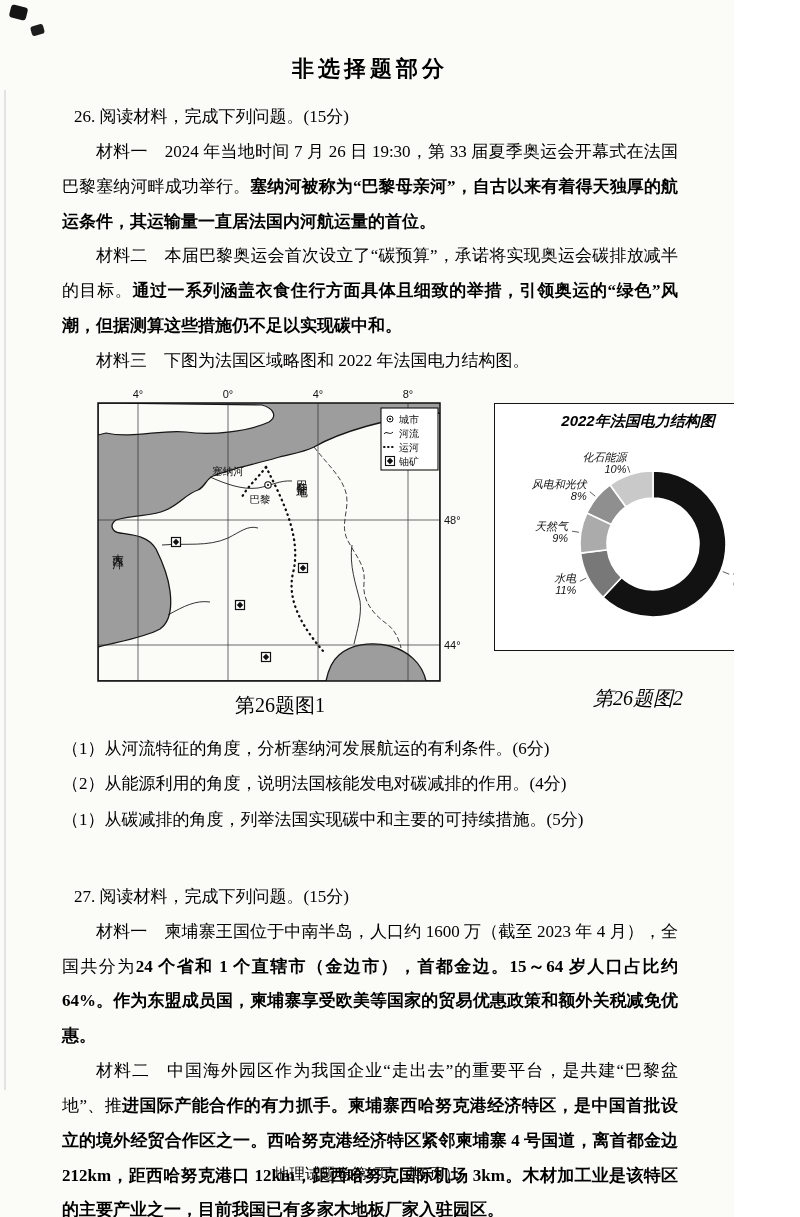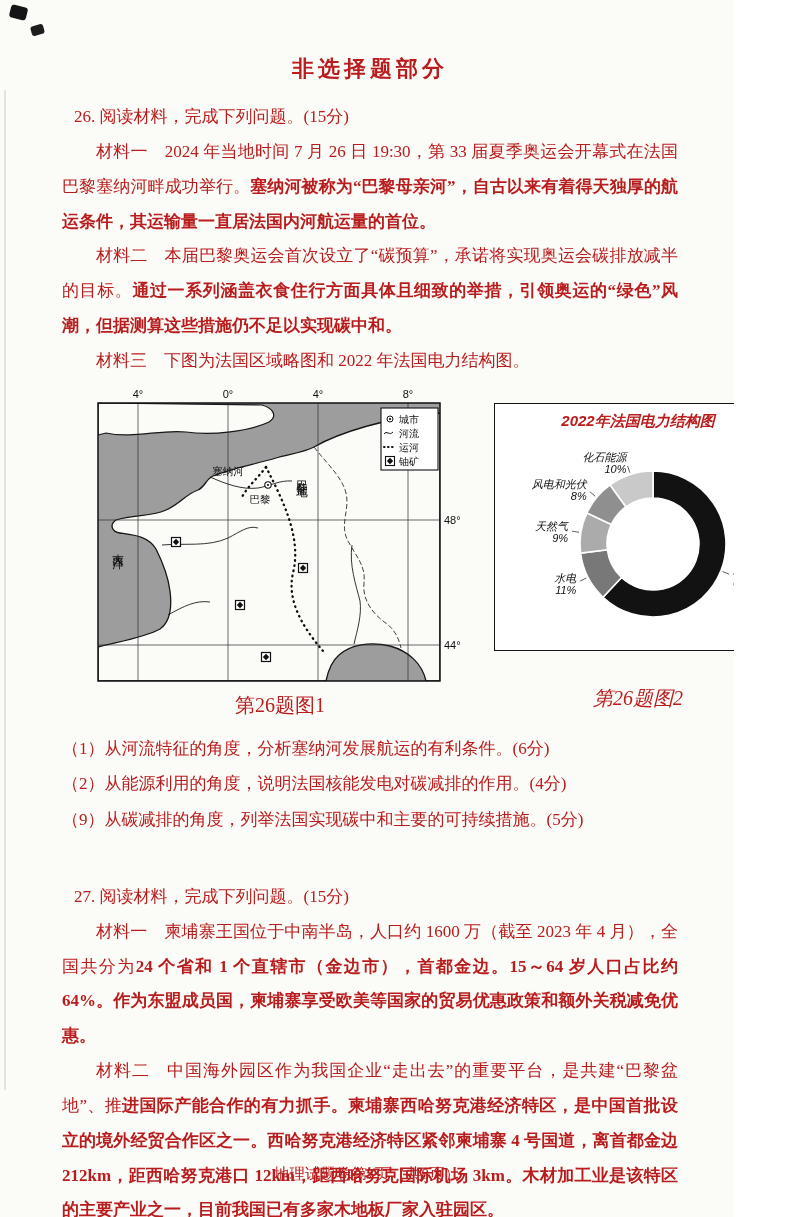--- a/index.html
+++ b/index.html
@@ -1,18 +1,18 @@
 <!DOCTYPE html>
 <html><head>
 <meta charset="utf-8">
 <style>
   html,body { margin:0; padding:0; background:#ffffff; }
   .page {
     position:relative; width:734px; height:1217px; overflow:hidden;
-    background:#fbfbf8; color:#b91c1c;
+    background:#fbfbf8; color:#000000;
     font-family:"Liberation Serif","DejaVu Serif",serif;
   }
   .scan-edge { position:absolute; left:4px; top:90px; width:2px; height:1000px; background:#c6c6c6; opacity:.45; }
   .scan-mark1 { position:absolute; left:10px; top:6px; width:17px; height:13px; background:#151515; transform:rotate(14deg); border-radius:3px; }
   .scan-mark2 { position:absolute; left:31px; top:25px; width:13px; height:10px; background:#1d1d1d; transform:rotate(-16deg); border-radius:3px; }
   .content { position:absolute; left:62px; right:56px; top:0; }
   .title { margin-top:54px; text-align:center; font-size:22px; font-weight:bold; letter-spacing:4px; }
   .q-heading { font-size:17px; line-height:2.05; margin-top:16px;margin-left:12px; }
   .q27-gap { margin-top:42px; }
   .para { font-size:17px; line-height:2.05; text-align:justify; text-indent:2em; margin:0; }
@@ -180,21 +180,21 @@
               <text x="131.4245384837545" y="58.2091395986168" text-anchor="end" class="donut-label"><tspan x="131.4245384837545" dy="-1">化石能源</tspan><tspan x="131.4245384837545" dy="12">10%</tspan></text>
             </svg>
         </div>
         <div class="fig-caption fig2cap">第26题图2</div>
       </div>
     </div>
 
     <div class="q-block">
       <p class="q-line">（1）从河流特征的角度，分析塞纳河发展航运的有利条件。(6分)</p>
       <p class="q-line">（2）从能源利用的角度，说明法国核能发电对碳减排的作用。(4分)</p>
-      <p class="q-line">（9）从碳减排的角度，列举法国实现碳中和主要的可持续措施。(5分)</p>
+      <p class="q-line">（1）从碳减排的角度，列举法国实现碳中和主要的可持续措施。(5分)</p>
     </div>
 
     <div class="q-heading q27-gap">27. 阅读材料，完成下列问题。(15分)</div>
 
     <p class="para"><span class="mlabel">材料一</span><span>柬埔寨王国位于中南半岛，人口约 1600 万（截至 2023 年 4 月），全国共分为</span><span class="b">24 个省和 1 个直辖市（金边市），首都金边。15～64 岁人口占比约 64%。作为东盟成员国，柬埔寨享受欧美等国家的贸易优惠政策和额外关税减免优惠。</span></p>
 
     <p class="para"><span class="mlabel">材料二</span><span>中国海外园区作为我国企业“走出去”的重要平台，是共建“巴黎盆地”、推</span><span class="b">进国际产能合作的有力抓手。柬埔寨西哈努克港经济特区，是中国首批设立的境外经贸合作区之一。西哈努克港经济特区紧邻柬埔寨 4 号国道，离首都金边 212km，距西哈努克港口 12km，距西哈努克国际机场 3km。木材加工业是该特区的主要产业之一，目前我国已有多家木地板厂家入驻园区。</span></p>
 
   </div>
 

